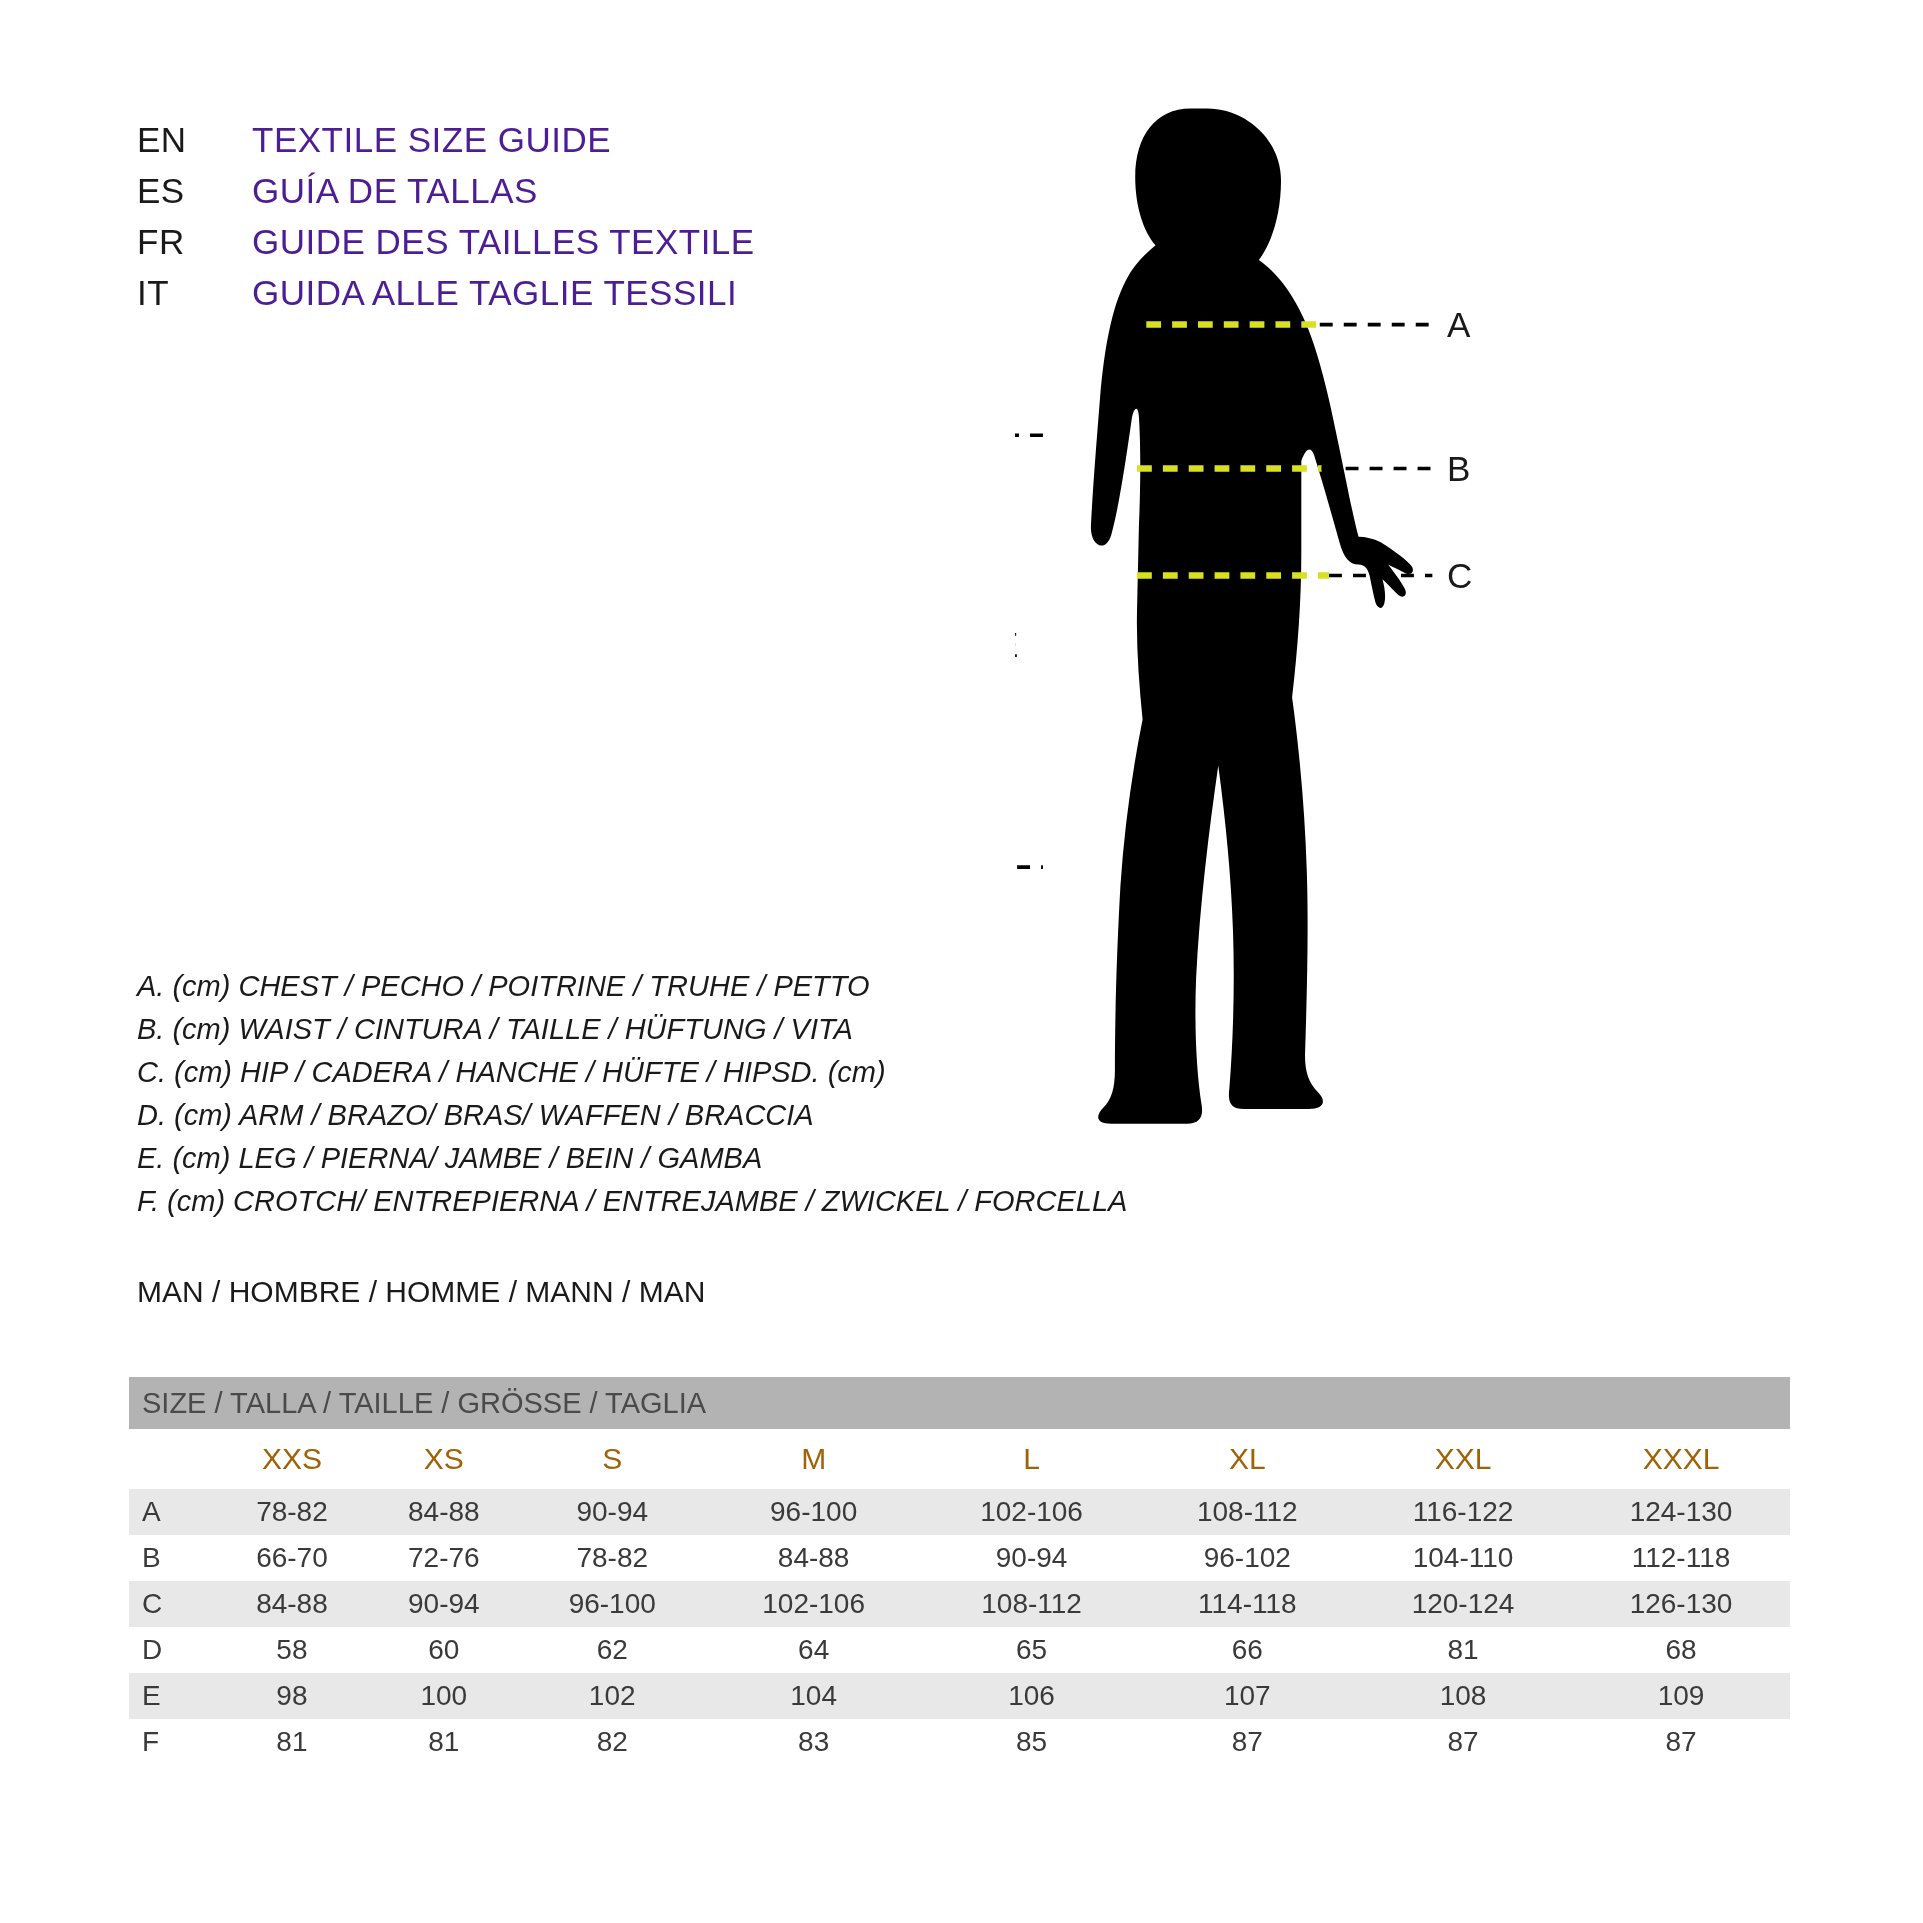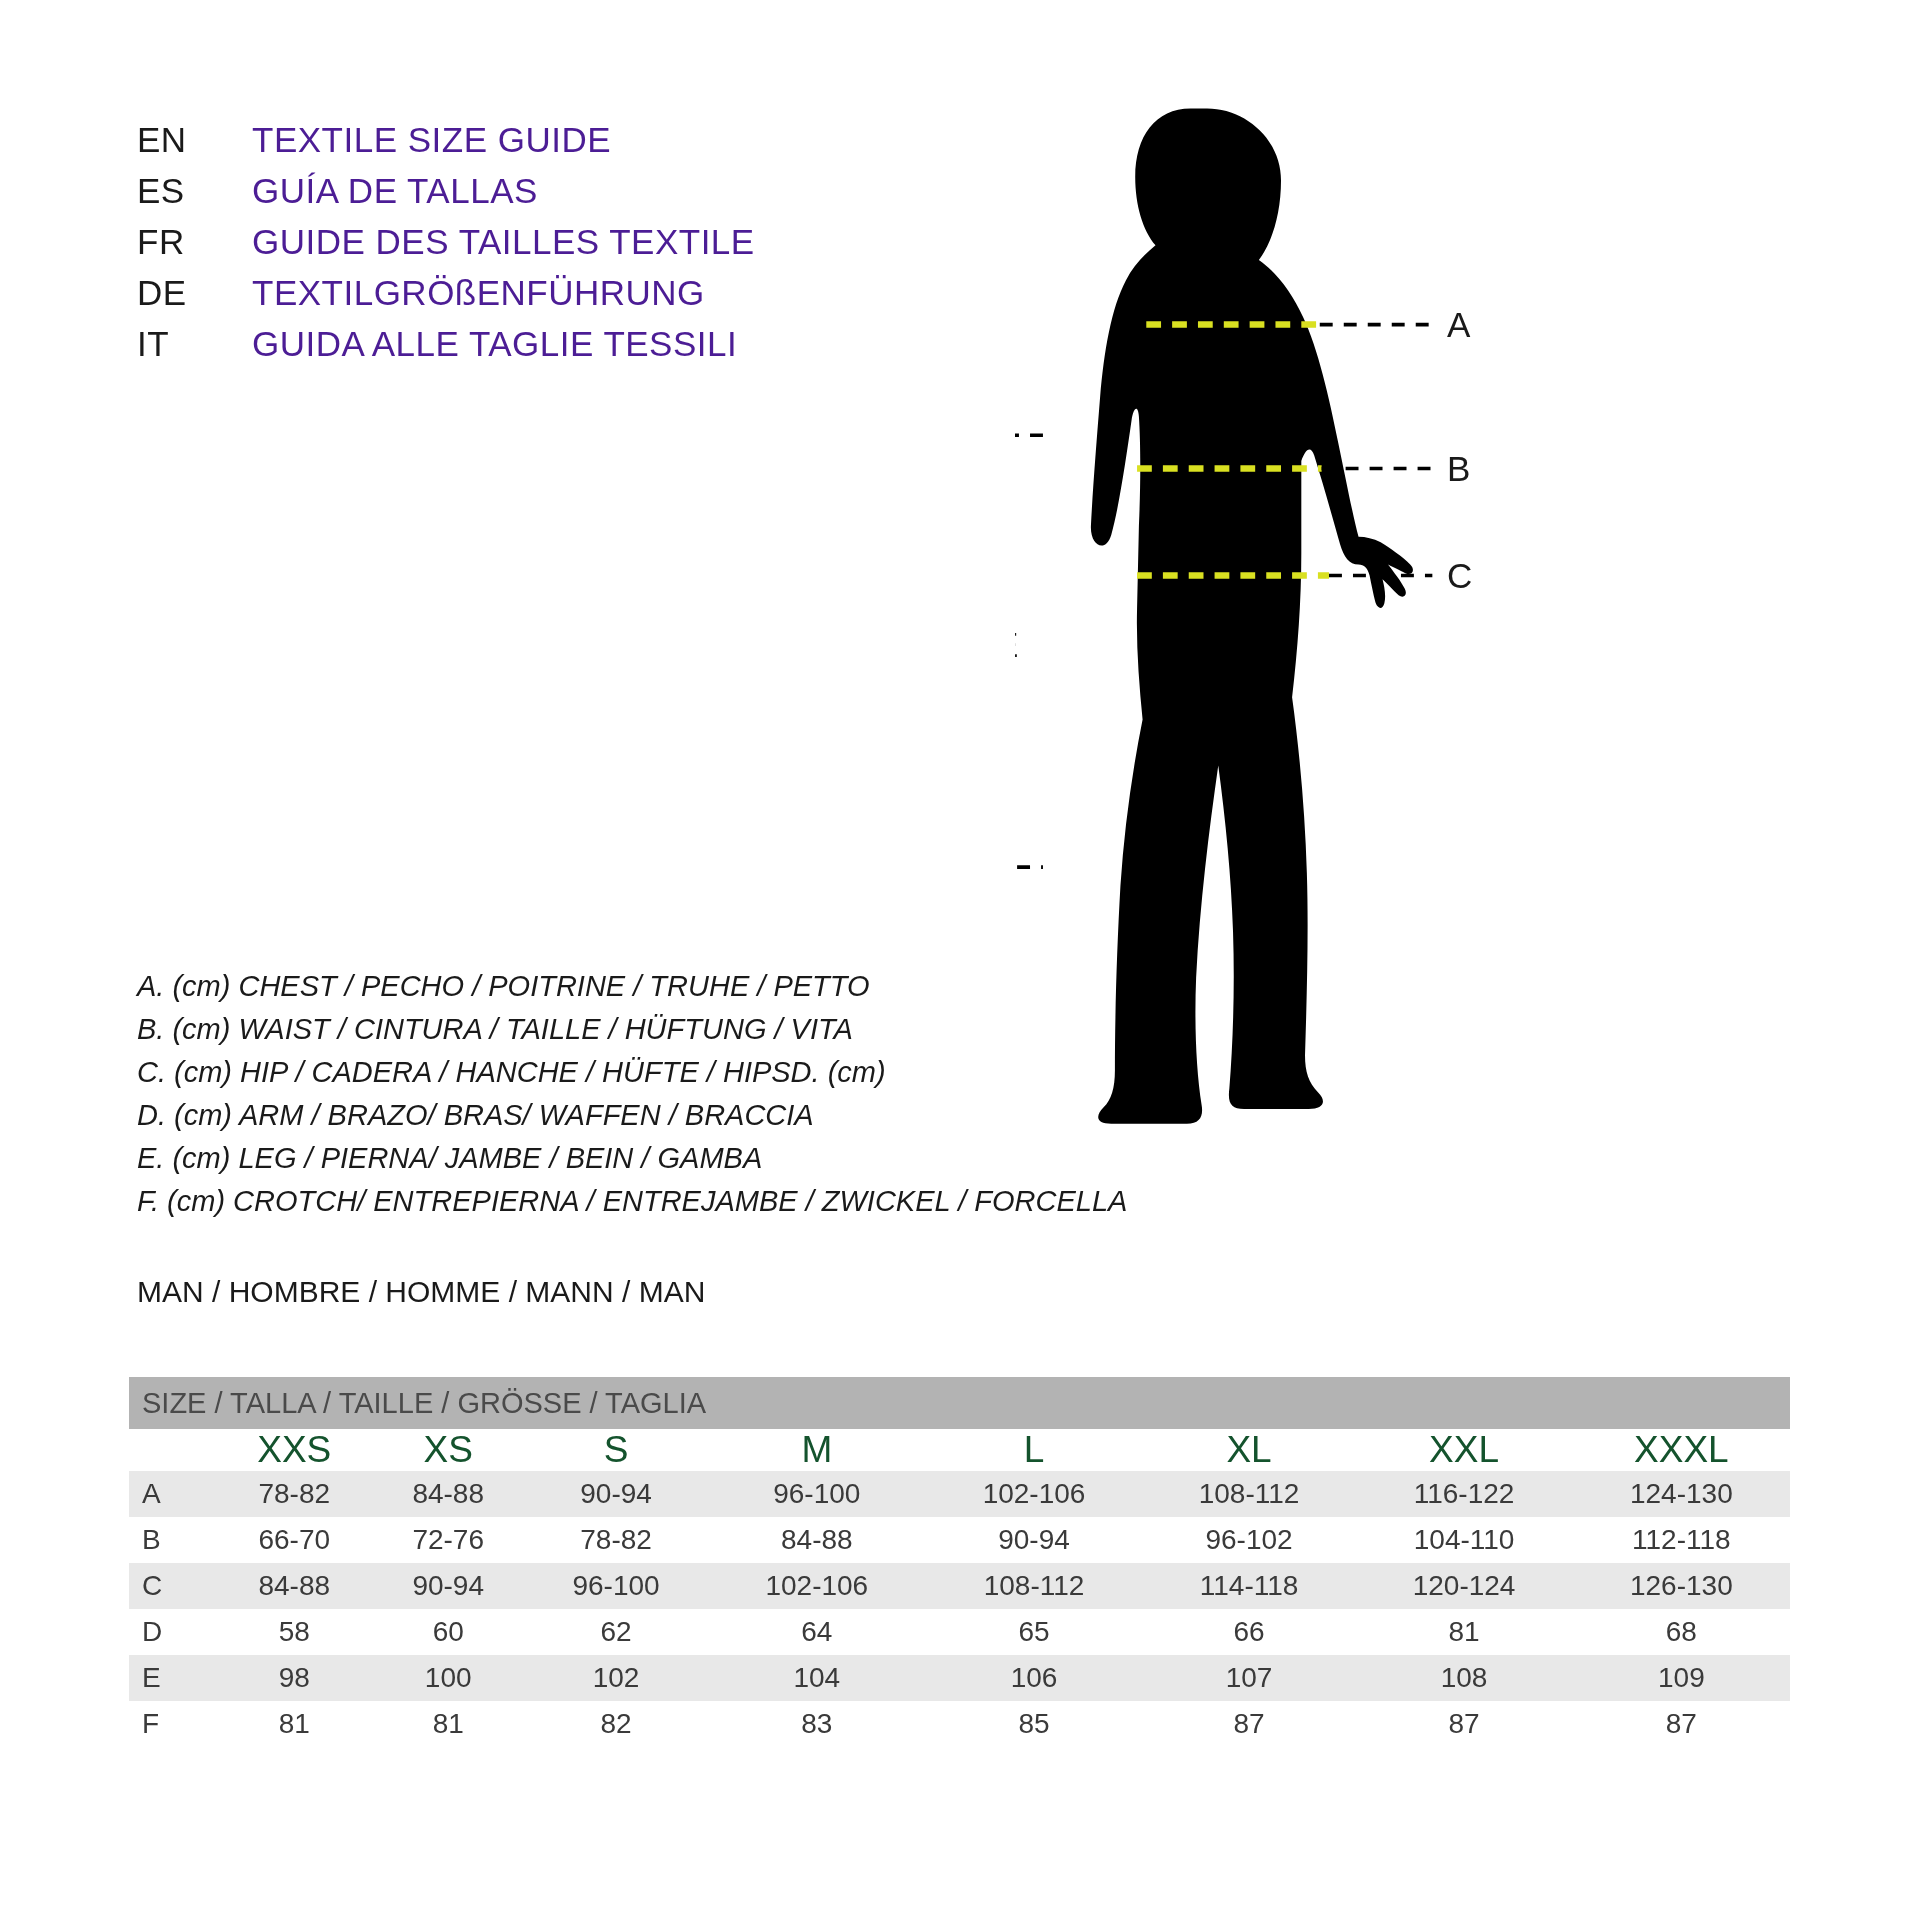--- a/index.html
+++ b/index.html
@@ -99,47 +99,43 @@
   #size-table tr.header-band td {
     background: #b3b3b3;
     text-align: left;
     padding-left: 13px;
     font-size: 29px;
     color: #4a4a4a;
     height: 52px;
   }
   #size-table tr.col-head td {
     background: #ffffff;
-    font-size: 37px;
-    color: #14532d;
-    height: 39px;
+    font-size: 30px;
+    color: #a16207;
+    height: 60px;
   }
   #size-table tr.band-gray td { background: #e8e8e8; }
   #size-table tr.band-white td { background: #ffffff; }
   #size-table col.c-size { width: 74px; }
 </style>
 </head>
 <body>
 
 <div id="lang-block">
   <div class="lang-row">
     <span class="lang-code">EN</span>
     <span class="lang-title">TEXTILE SIZE GUIDE</span>
   </div>
   <div class="lang-row">
     <span class="lang-code">ES</span>
     <span class="lang-title">GUÍA DE TALLAS</span>
   </div>
   <div class="lang-row">
     <span class="lang-code">FR</span>
     <span class="lang-title">GUIDE DES TAILLES TEXTILE</span>
-  </div>
-  <div class="lang-row">
-    <span class="lang-code">DE</span>
-    <span class="lang-title">TEXTILGRÖßENFÜHRUNG</span>
   </div>
   <div class="lang-row">
     <span class="lang-code">IT</span>
     <span class="lang-title">GUIDA ALLE TAGLIE TESSILI</span>
   </div>
 </div>
 
 <div id="legend-block">
   <div class="legend-row">A. (cm) CHEST / PECHO / POITRINE / TRUHE / PETTO</div>
   <div class="legend-row">B. (cm) WAIST / CINTURA / TAILLE / HÜFTUNG / VITA</div>

